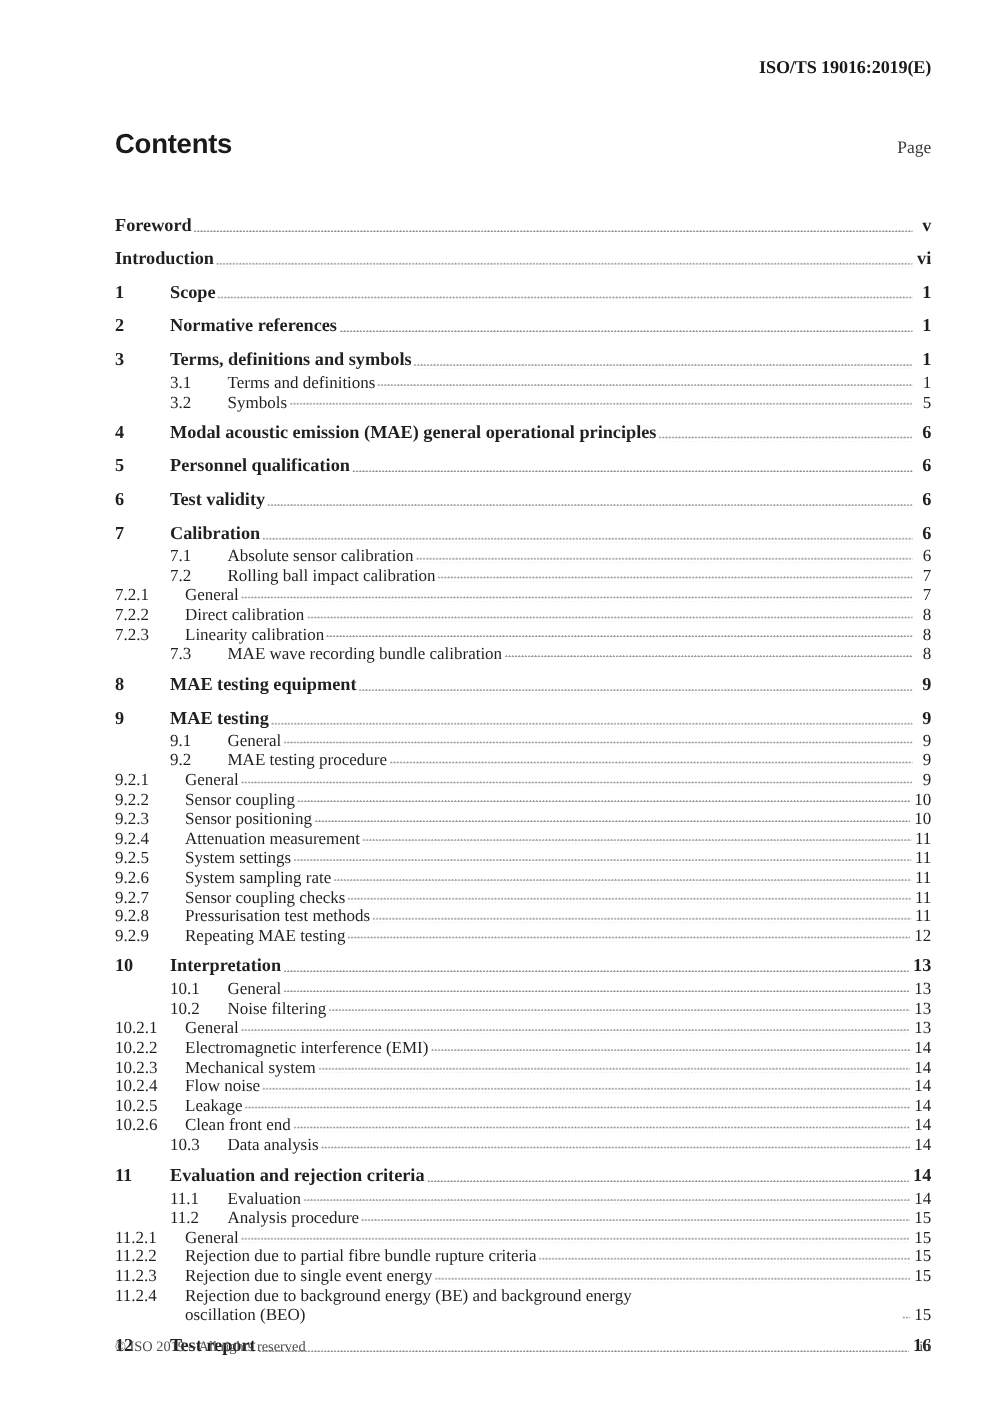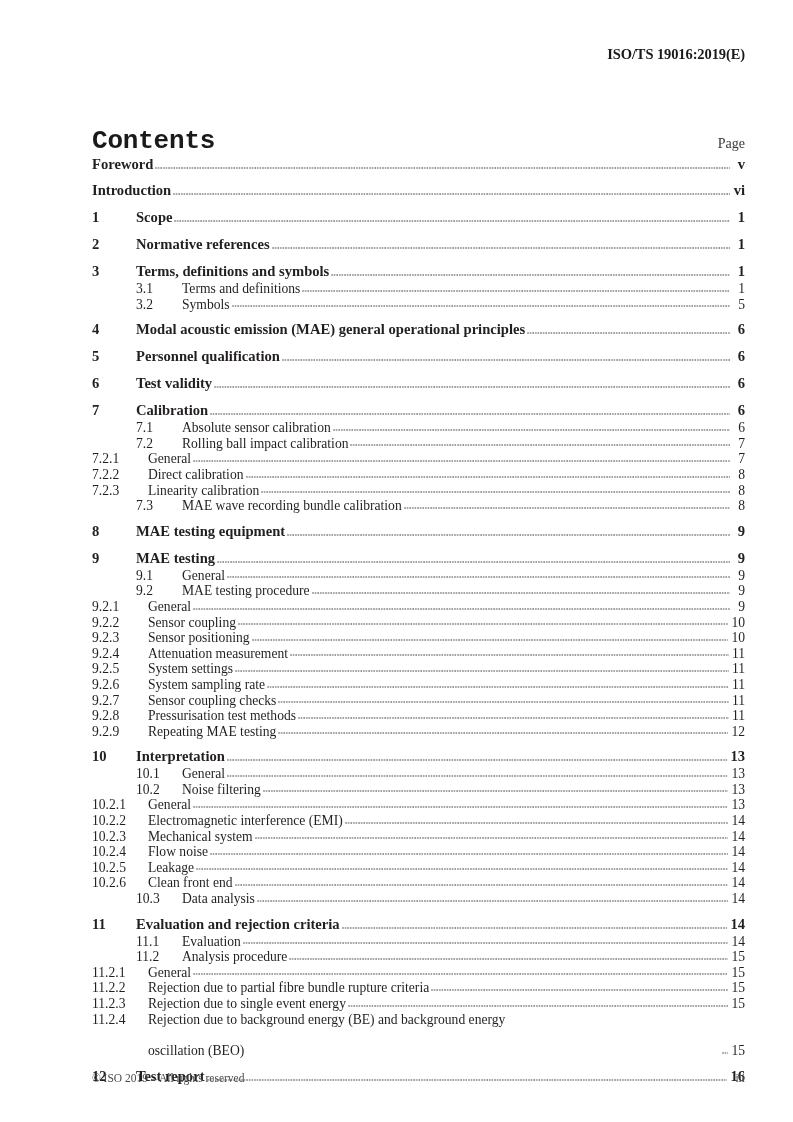--- a/index.html
+++ b/index.html
@@ -38,39 +38,38 @@
   .title-row {
     position: absolute;
     top: 104px;
     left: 92px;
     right: 48px;
     display: flex;
     align-items: baseline;
     justify-content: space-between;
   }
   .contents-title {
-    font-family: Liberation Mono, monospace;
+    font-family: Liberation Sans, sans-serif;
     font-weight: bold;
-    font-size: 26px;
+    font-size: 22px;
     letter-spacing: -0.2px;
     color: #1a1a1a;
     line-height: 1;
-    margin-top: 24px;
   }
   .page-label {
     font-family: "Liberation Serif", serif;
     font-size: 14px;
     color: #3a3a3a;
     font-weight: normal;
   }
 
   
   .toc {
     position: absolute;
-    top: 154px;
+    top: 171px;
     left: 92px;
     width: 653px;
   }
 
   .toc-entry {
     display: flex;
     align-items: flex-start;
     width: 100%;
     position: relative;
     color: #231f20;
@@ -151,21 +150,20 @@
     margin-top: 0;
   }
   .lvl3 .num {
     width: 56px;
   }
   .lvl3 .pageno { min-width: 12px; }
 
   
   .toc-entry.wrap .entry-body {
     flex-wrap: wrap;
-    gap: 16px;
   }
   .toc-entry.wrap .title {
     flex: 1 1 100%;
   }
   .toc-entry.wrap .leader {
     margin-bottom: 3px;
   }
   
   .wrap-line2 {
     display: flex;

